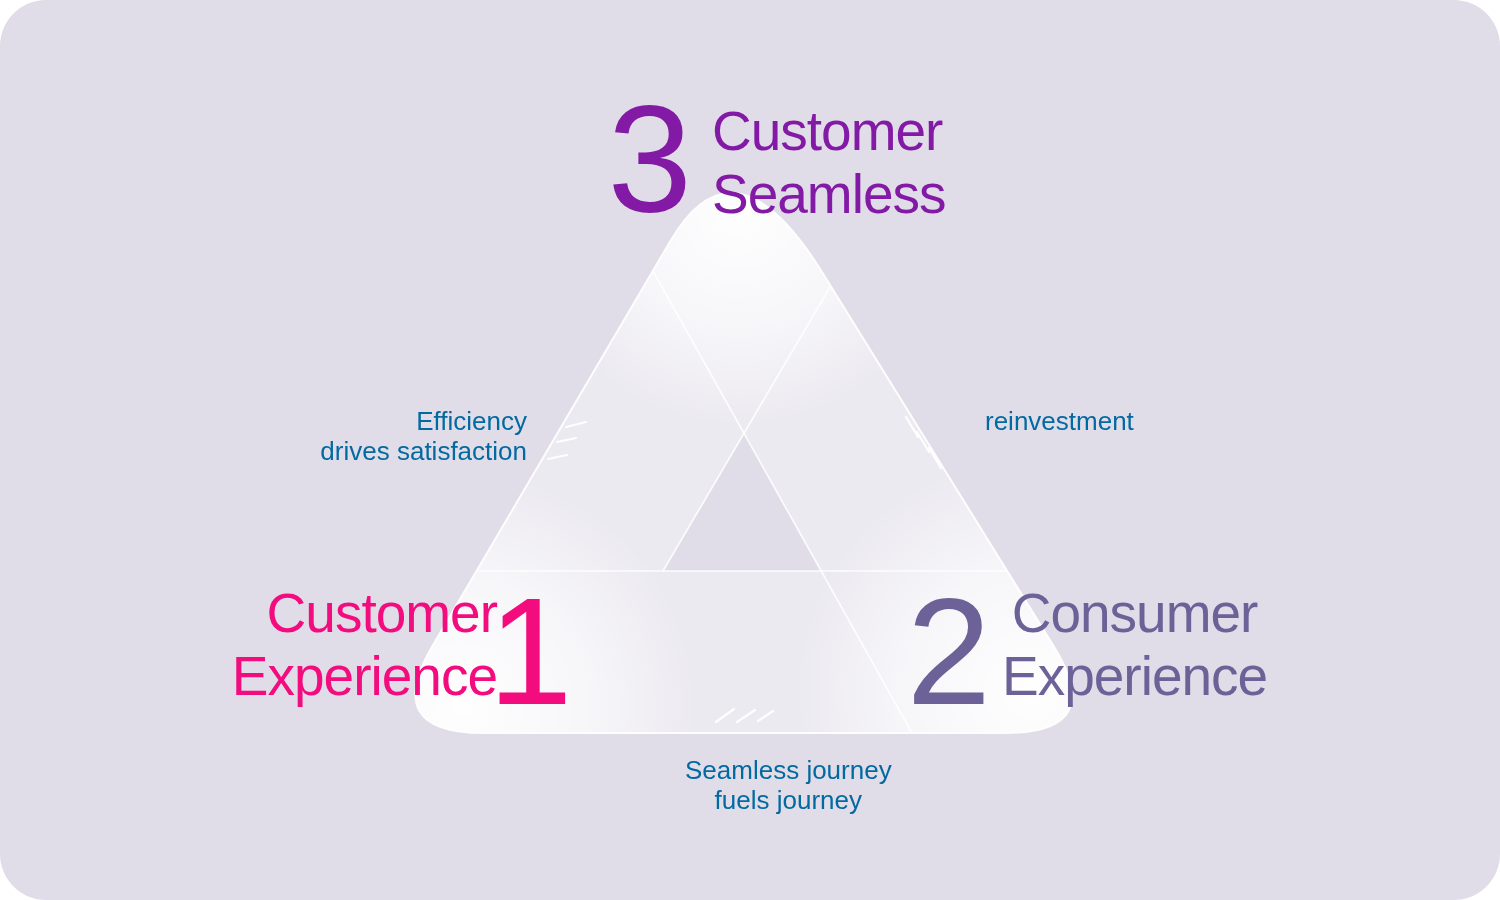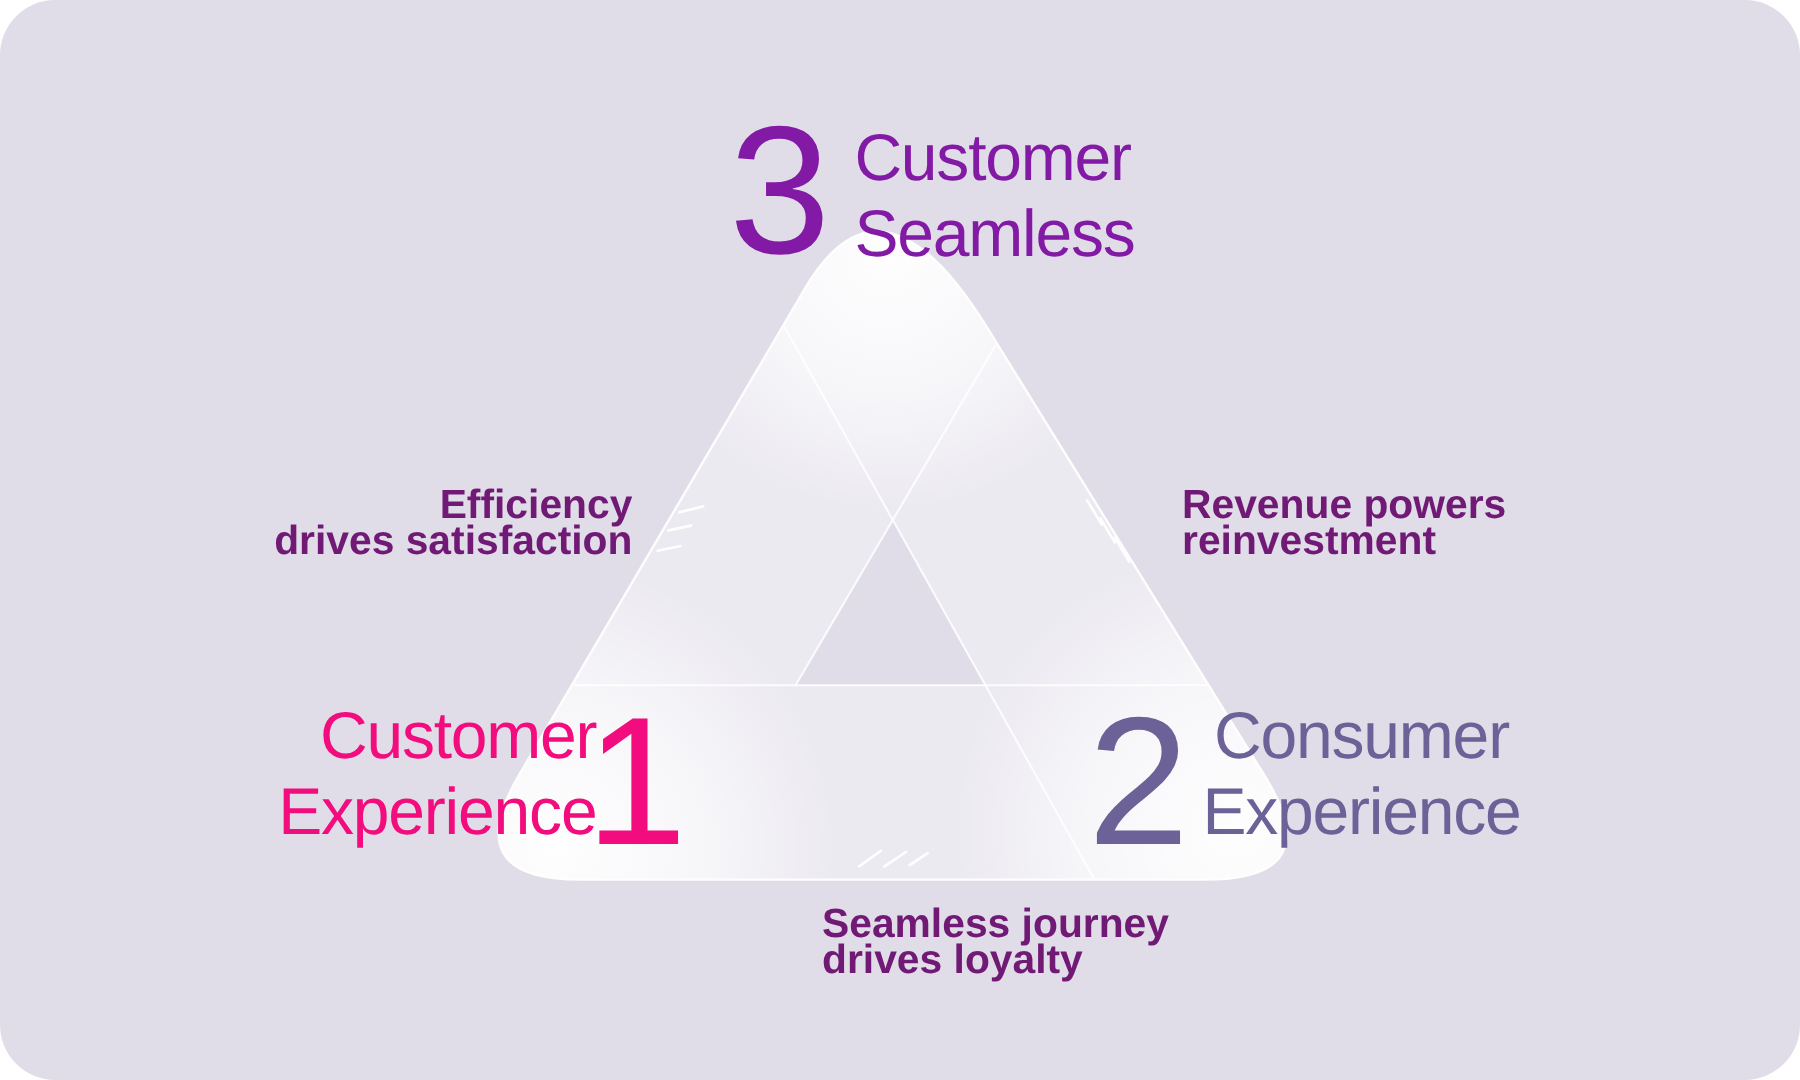--- a/index.html
+++ b/index.html
@@ -36,41 +36,41 @@
   }
   
   .node-label{
     font-size:55px;
     line-height:63px;
     font-weight:400;
     letter-spacing:-1px;
   }
   
   .caption{
-    font-size:34px;
+    font-size:26px;
     line-height:30px;
-    font-weight:700;
-    color:#701a75;
+    font-weight:400;
+    color:#0369a1;
   }
   .c-purple{color:#831AA6;}
   .c-pink{color:#F20C7D;}
   .c-slate{color:#6C6297;}
 
   .num3{left:558px; top:84px; width:130px; text-align:right;}
   .label3{left:712px; top:100px; text-align:left;}
 
   .label1{left:147px; top:582px; width:350px; text-align:right;}
   .num1{left:488px; top:576px; width:60px; text-align:center;}
 
   .num2{left:872px; top:576px; width:115px; text-align:right;}
   .label2{left:1002px; top:582px; text-align:center;}
 
   .cap-left{left:207px; top:406px; width:320px; text-align:right;}
   .cap-right{left:985px; top:406px; text-align:left;}
-  .cap-bottom{left:685px; top:755px; text-align:left;}
+  .cap-bottom{left:685px; top:755px; text-align:center;}
 </style>
 </head>
 <body>
 
 <div class="stage">
   <div class="card">
 
     <svg class="tri-svg" viewBox="0 0 1500 900" aria-hidden="true">
       <defs>
         <radialGradient id="cornerGlow">
@@ -136,22 +136,21 @@
     <div class="abs node-label label2 c-slate">
       <div>Consumer</div>
       <div>Experience</div>
     </div>
 
     <div class="abs caption cap-left">
       <div>Efficiency</div>
       <div>drives satisfaction</div>
     </div>
     <div class="abs caption cap-right">
-      <div>Revenue powers</div>
       <div>reinvestment</div>
     </div>
     <div class="abs caption cap-bottom">
       <div>Seamless journey</div>
-      <div>drives loyalty</div>
+      <div>fuels journey</div>
     </div>
 
   </div>
 </div>
 
 </body></html>

